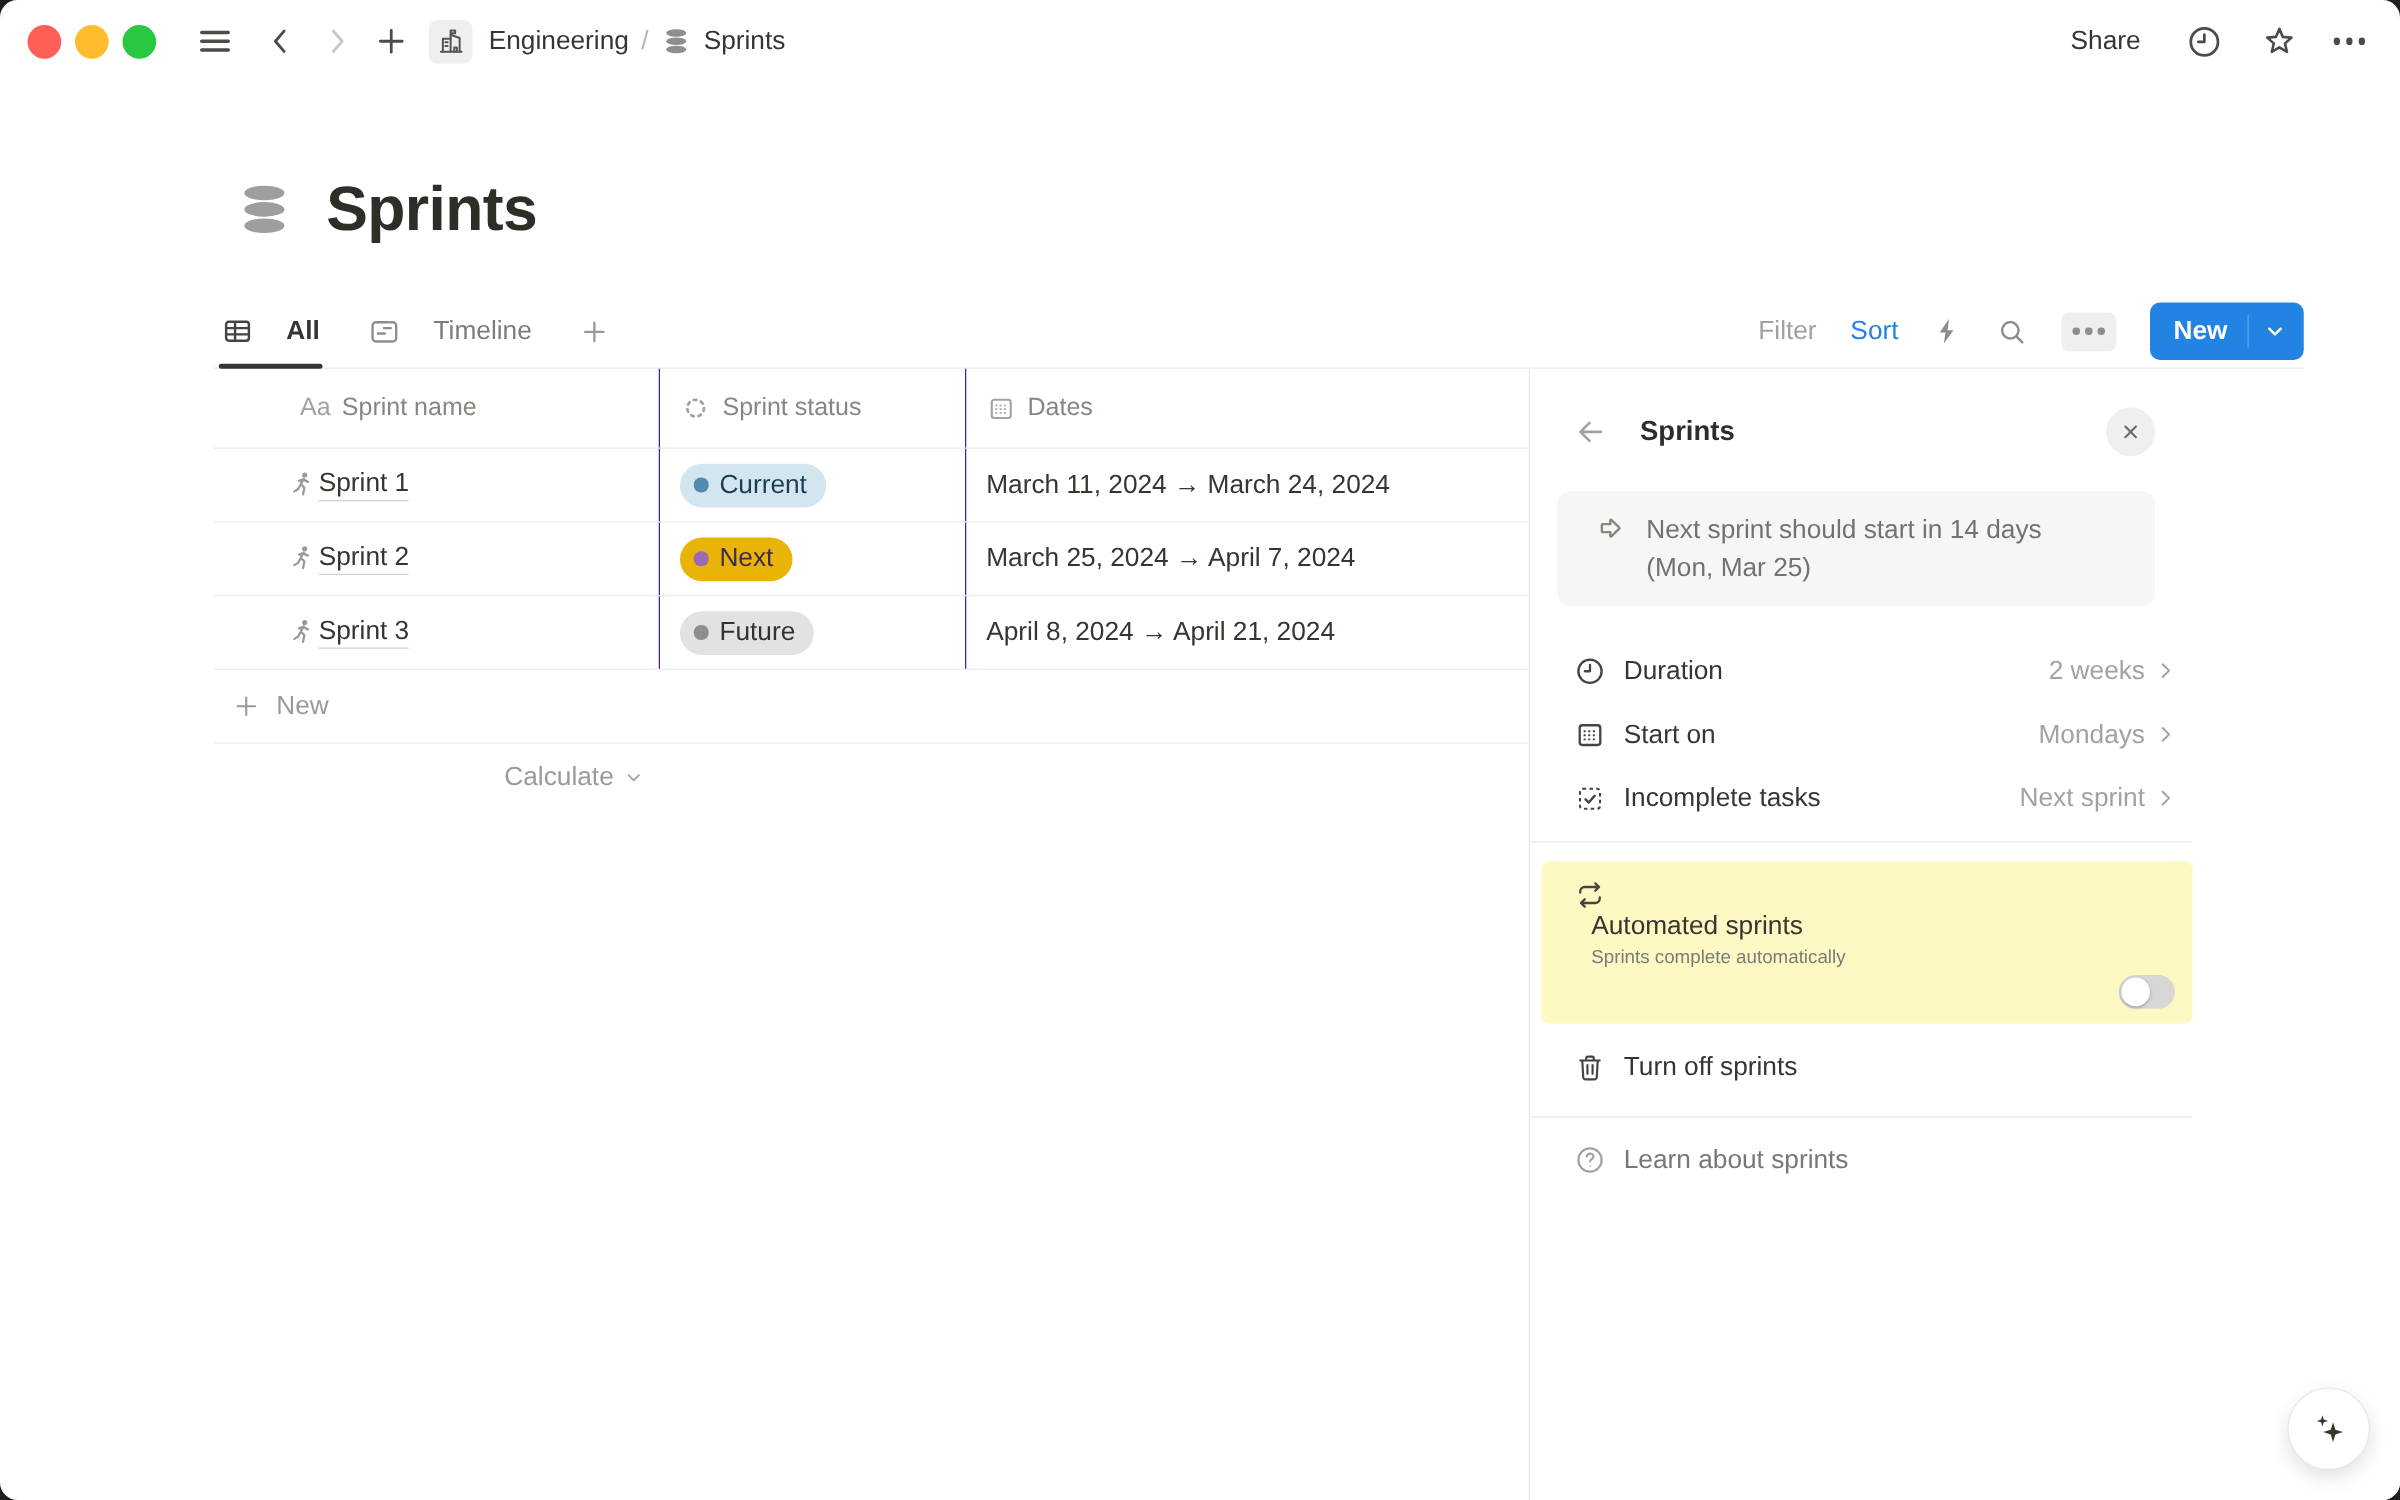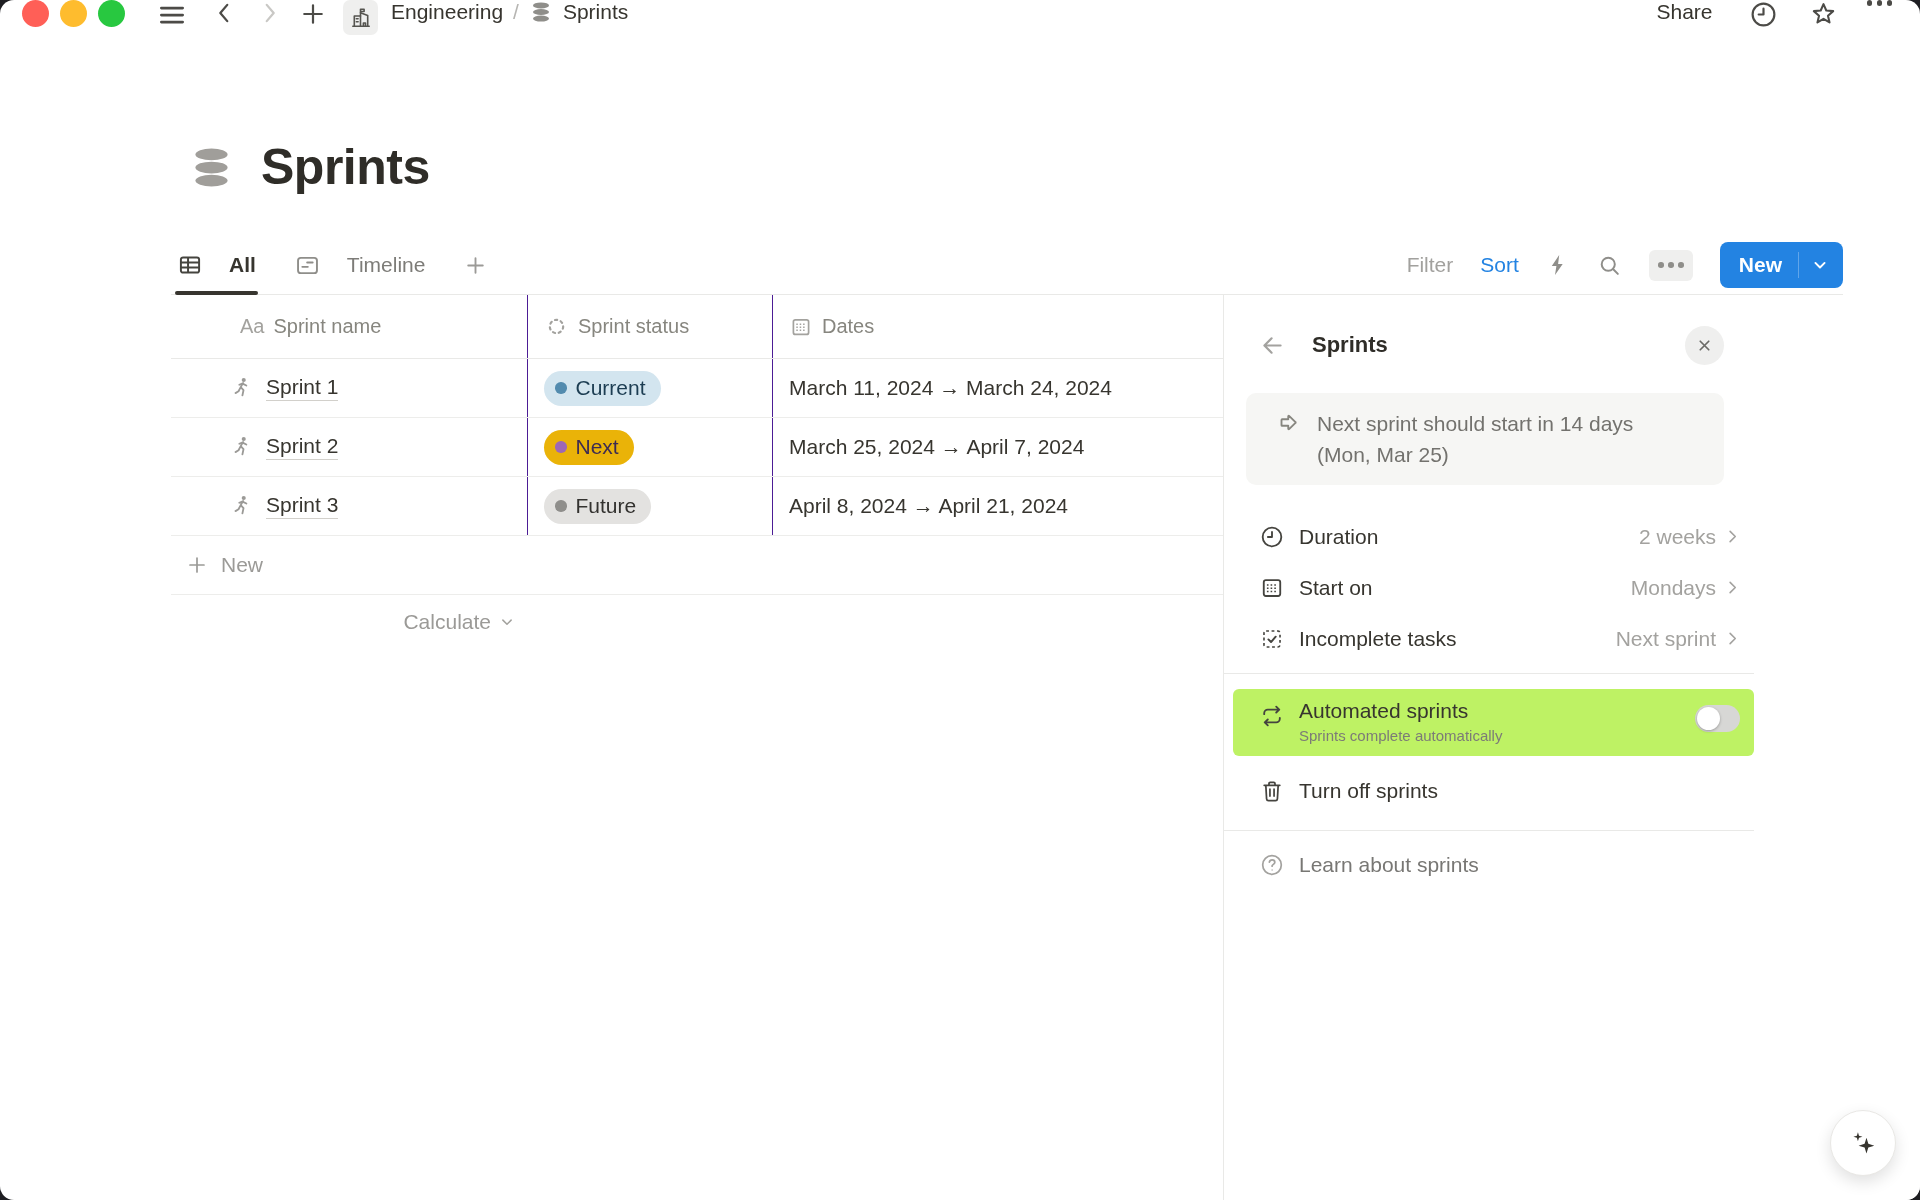--- a/index.html
+++ b/index.html
@@ -1,21 +1,21 @@
 <!DOCTYPE html>
 <html><head>
 <meta charset="utf-8">
 <style>
   *{margin:0;padding:0;box-sizing:border-box;}
   html,body{width:1920px;height:1200px;}
   body{background:#1e1e22;font-family:"Liberation Sans",sans-serif;}
   .window{position:relative;width:1920px;height:1200px;background:#fff;border-radius:14px;overflow:hidden;color:#37352f;}
 
   
-  .topbar{position:absolute;top:0;left:0;right:0;height:66px;display:flex;align-items:flex-start;padding:0 28px 0 22px;}
+  .topbar{position:absolute;top:0;left:0;right:0;height:66px;display:flex;align-items:center;padding:0 28px 0 22px;}
   .lights{display:flex;gap:11px;margin-right:32px;}
   .light{width:27px;height:27px;border-radius:50%;display:block;}
   .tb-icon{display:flex;align-items:center;justify-content:center;color:#4c4b47;cursor:pointer;}
   .mr24{margin-right:24px;} .mr20{margin-right:20px;} .mr16{margin-right:16px;}
   .fwd{color:#c9c8c5;}
   .crumb-badge{width:35px;height:35px;border-radius:7px;background:#efefee;display:flex;align-items:center;justify-content:center;color:#55544f;margin-right:13px;}
   .crumb{font-size:21px;color:#37352f;cursor:pointer;}
   .crumb-sep{font-size:21px;color:#b6b5b2;margin:0 10px;}
   .db-ico-sm{color:#8f8e8a;margin-right:10px;display:flex;}
   .tb-spacer{flex:1;}
@@ -52,21 +52,21 @@
   
   .table{position:absolute;left:171px;top:295px;width:1052px;font-size:21px;}
   .thead,.trow{display:grid;grid-template-columns:357px 245px 450px;align-items:stretch;}
   .thead{height:64px;border-bottom:1px solid #e9e9e7;color:#87867f;font-size:20px;}
   .th,.td{display:flex;align-items:center;gap:9px;padding-left:16px;border-right:1px solid #4c1d95;}
   .th:first-child{padding-left:69px;}
   .th:last-child,.td:last-child{border-right:none;}
   .aa{font-size:20px;color:#a3a29e;}
   .h-ic{color:#a3a29e;display:flex;}
   .trow{height:59px;border-bottom:1px solid #ededeb;color:#37352f;}
-  .td:first-child{padding-left:58px;gap:11px;}
+  .td:first-child{padding-left:58px;gap:0;}
   .runner{color:#9b9a97;display:flex;flex:none;}
   .sprint-name{font-weight:500;border-bottom:1.5px solid #d2d0cb;padding-bottom:1px;cursor:pointer;}
   .pill{display:inline-flex;align-items:center;gap:9px;height:35px;padding:0 15px 0 11px;border-radius:18px;font-size:21px;}
   .pill .dot{width:11.5px;height:11.5px;border-radius:50%;display:block;}
   .newrow{height:59px;border-bottom:1px solid #ededeb;display:flex;align-items:center;gap:12px;color:#9b9a97;padding-left:14px;cursor:pointer;}
   .newrow .p-ic{display:flex;color:#9b9a97;}
   .calcrow{width:357px;height:54px;display:flex;align-items:center;justify-content:flex-end;gap:7px;color:#9b9a97;padding-right:12px;cursor:pointer;}
   .calcrow .chev-d{display:flex;color:#a3a29e;}
 
   
@@ -79,21 +79,21 @@
   .notice{margin:28px 30px 0 13px;background:#f6f6f4;border-radius:10px;padding:15px 22px 15px 24px;display:flex;gap:17px;color:#73726e;line-height:31px;}
   .notice .n-ic{color:#87867f;display:flex;margin-top:2px;flex:none;}
   .settings{margin-top:26px;}
   .setting-row{display:flex;align-items:center;height:51px;padding:0 12px 0 26px;cursor:pointer;}
   .s-ic{color:#45443f;display:flex;flex:none;}
   .s-label{margin-left:14px;color:#37352f;}
   .s-value{margin-left:auto;color:#a3a29f;}
   .chev-r{display:flex;color:#a3a29f;margin-left:7px;}
   .divider{height:1px;background:#e9e9e7;margin-left:-9px;}
   .settings-end{margin-top:9px;}
-  .automated{margin-top:15px;background:#bef264;border-radius:6px;padding:10px 14px 12px 26px;display:flex;cursor:pointer;}
+  .automated{margin-top:15px;background:#fef9c3;border-radius:6px;padding:10px 14px 12px 26px;display:flex;cursor:pointer;flex-direction:column;}
   .auto-text{margin-left:14px;}
   .auto-title{color:#37352f;}
   .auto-sub{font-size:15px;color:#7c7b77;margin-top:4px;}
   .toggle{margin-left:auto;margin-top:6px;width:45px;height:27px;border-radius:14px;background:#d7d7d5;position:relative;flex:none;cursor:pointer;}
   .toggle .knob{position:absolute;left:2px;top:2px;width:23px;height:23px;border-radius:50%;background:#fff;box-shadow:0 1px 3px rgba(0,0,0,.28);}
   .row-simple{height:60px;display:flex;align-items:center;padding-left:26px;margin-top:5px;cursor:pointer;}
   .row-simple .s-label{font-weight:400;text-align:center;}
   .learn{color:#787774;height:58px;}
   .learn .s-ic{color:#a3a29f;}
   .mt9{margin-top:9px;}

